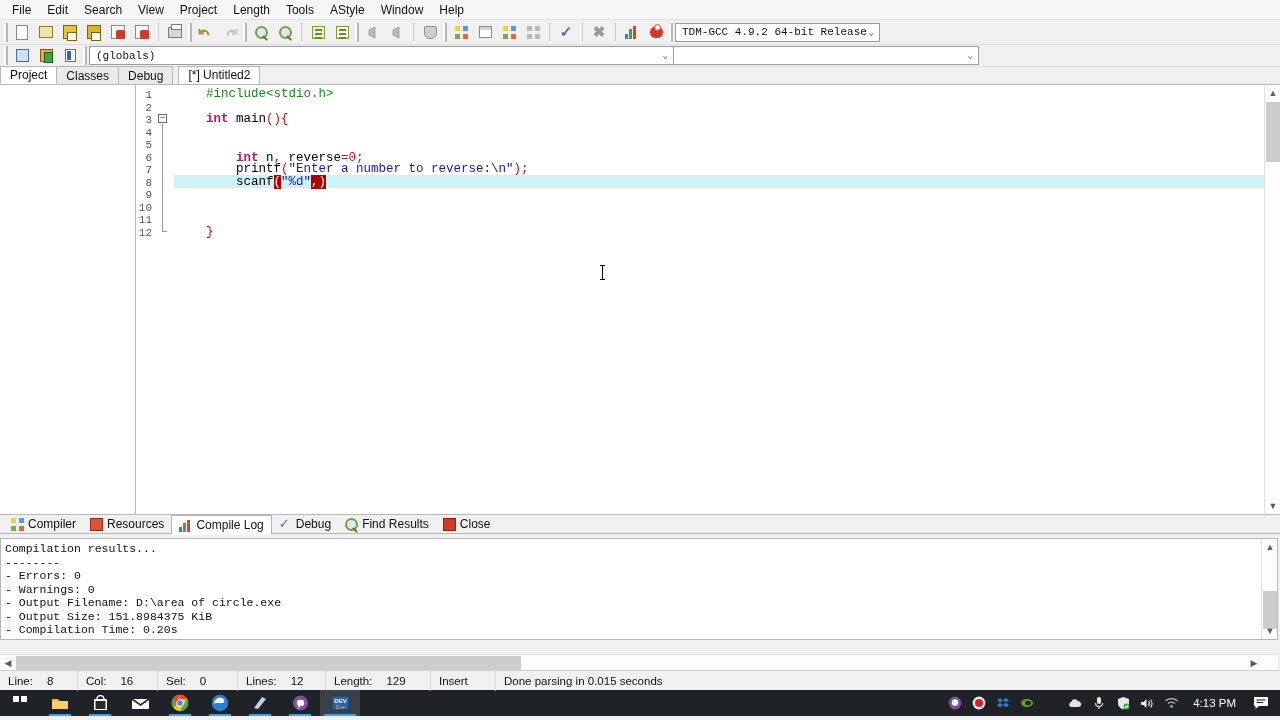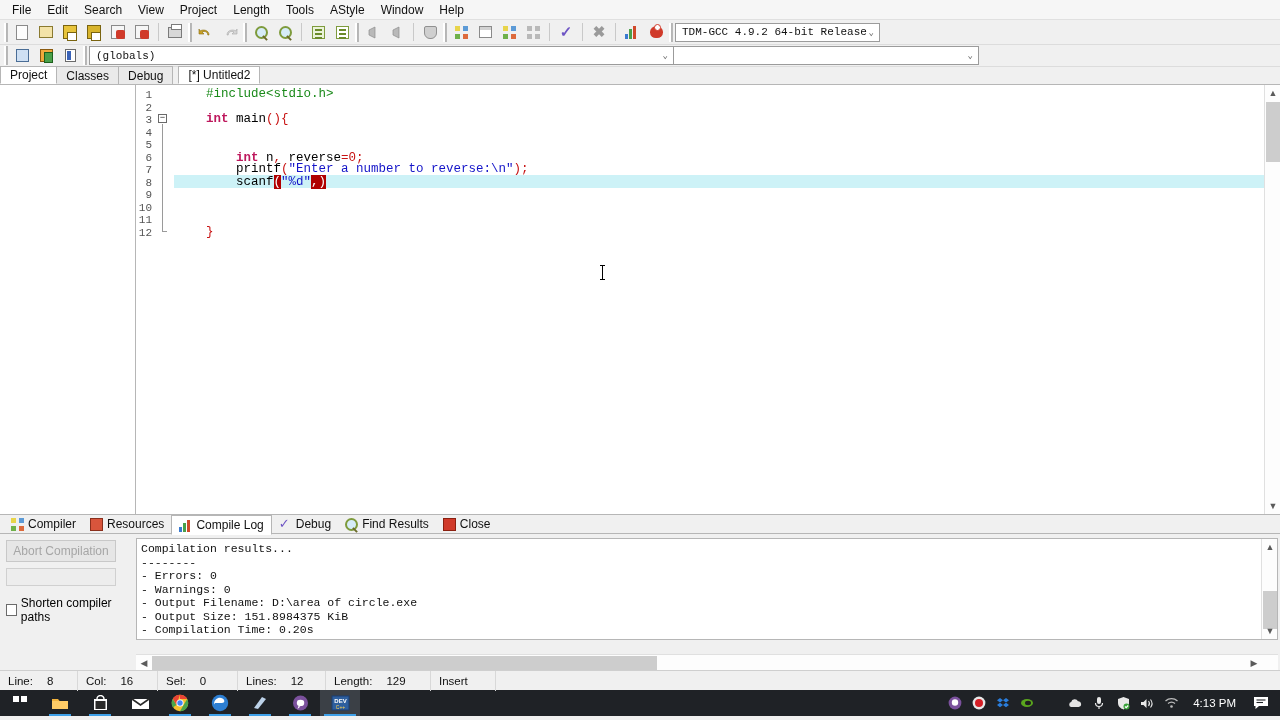--- a/index.html
+++ b/index.html
@@ -488,28 +488,20 @@
       <span class="ic-sm ic-find"></span>
       <span>Find Results</span>
     </div>
     <div class="btab">
       <span class="ic-sm" style="background:#d03a2a;border:1px solid #8a2010"></span>
       <span>Close</span>
     </div>
   </div>
 
   <div class="bottom-body">
-    <div class="bottom-left">
-      <div class="btn-abort">Abort Compilation</div>
-      <div class="progress-box"></div>
-      <div class="chk-row">
-        <span class="chk"></span>
-        <span>Shorten compiler paths</span>
-      </div>
-    </div>
 
     <div style="flex:1; display:flex; flex-direction:column; padding:2px 2px 0 0;gap:14px;">
       <div class="log-area">
         <div class="log-text">Compilation results...
 --------
 - Errors: 0
 - Warnings: 0
 - Output Filename: D:\area of circle.exe
 - Output Size: 151.8984375 KiB
 - Compilation Time: 0.20s</div>
@@ -542,20 +534,21 @@
     </div>
     <div class="sb-cell" style="width:88px">
       <span class="lbl">Lines:</span>
       <span class="val">12</span>
     </div>
     <div class="sb-cell" style="width:105px">
       <span class="lbl">Length:</span>
       <span class="val">129</span>
     </div>
     <div class="sb-cell" style="width:65px">Insert</div>
+    <div class="sb-cell" style="flex:1;border-right:none">Done parsing in 0.015 seconds</div>
   </div>
 
   <div class="taskbar">
     <div class="tb-item">
       <span class="win-logo">
           <i></i>
           <i></i>
         </span>
     </div>
     <div class="tb-item tb-underline">

